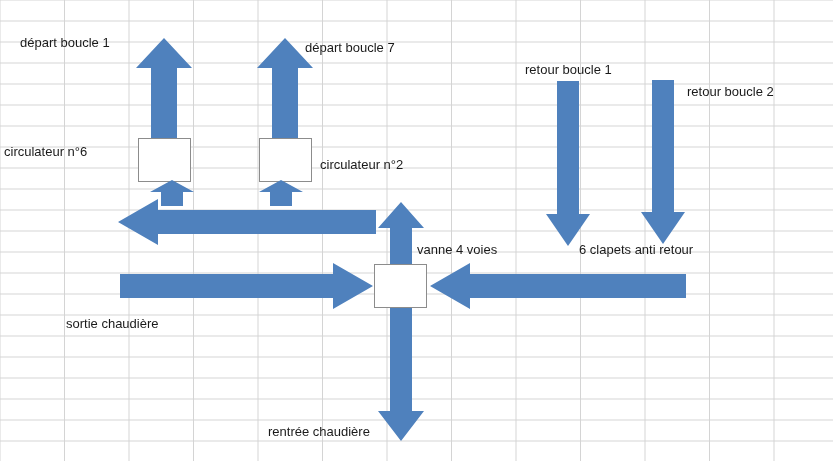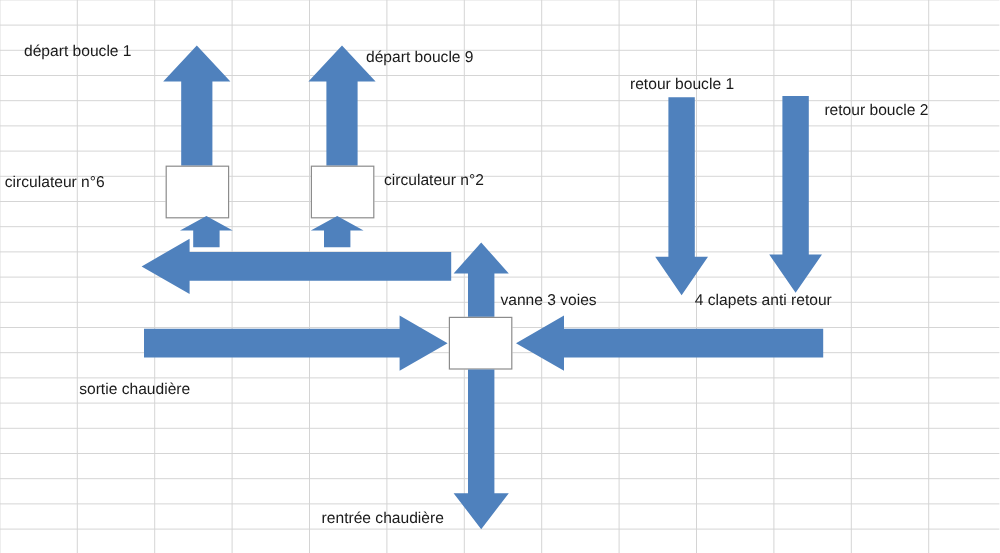--- a/index.html
+++ b/index.html
@@ -44,33 +44,33 @@
 </style>
 </head>
 <body>
 
 <div id="canvas">
 
   <div id="grid"></div>
 
   <div class="lbl" style="left:20px;top:36px;">départ boucle 1</div>
 
-  <div class="lbl" style="left:305px;top:41px;">départ boucle 9</div>
+  <div class="lbl" style="left:305px;top:41px;">départ boucle 7</div>
 
   <div class="lbl" style="left:4px;top:145px;">circulateur n°6</div>
 
-  <div class="lbl" style="left:320px;top:143px;">circulateur n°2</div>
+  <div class="lbl" style="left:320px;top:158px;">circulateur n°2</div>
 
   <div class="lbl" style="left:477px;top:63px;margin-left:48px;">retour boucle 1</div>
 
   <div class="lbl" style="left:687px;top:85px;">retour boucle 2</div>
 
-  <div class="lbl" style="left:579px;top:243px;">4 clapets anti retour</div>
+  <div class="lbl" style="left:579px;top:243px;">6 clapets anti retour</div>
 
-  <div class="lbl" style="left:417px;top:243px;">vanne 3 voies</div>
+  <div class="lbl" style="left:417px;top:243px;">vanne 4 voies</div>
 
   <div class="lbl" style="left:66px;top:317px;">sortie chaudière</div>
 
   <div class="lbl" style="left:268px;top:425px;">rentrée chaudière</div>
 
   <div class="shape" style="left:136px;top:38px;">
     <svg width="56" height="102" viewBox="0 0 56 102">
       <polygon points="28,0 56,30 41,30 41,102 15,102 15,30 0,30" fill="#4F81BD"></polygon>
     </svg>
   </div>

